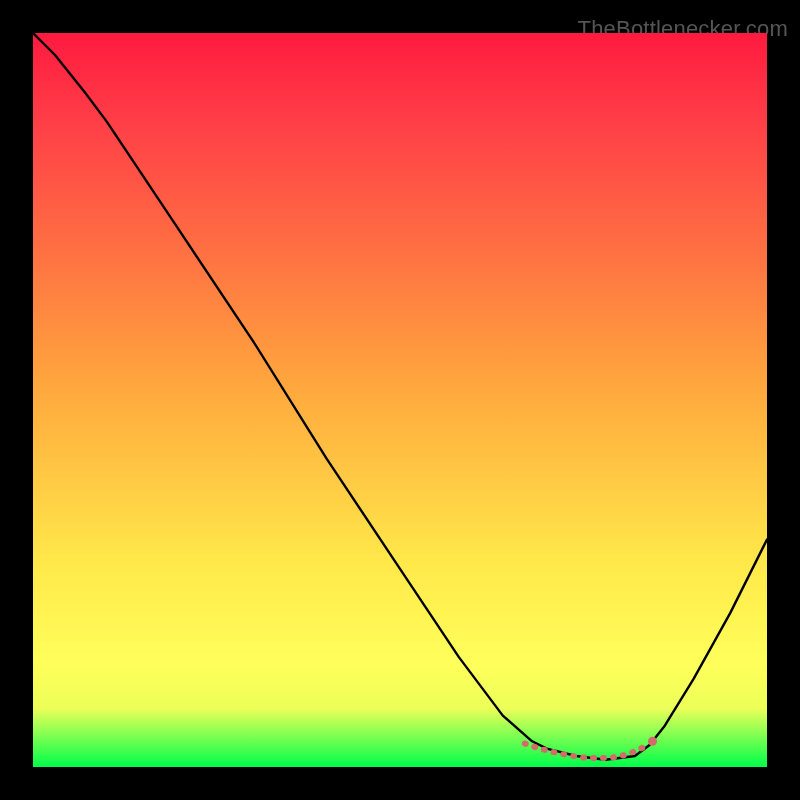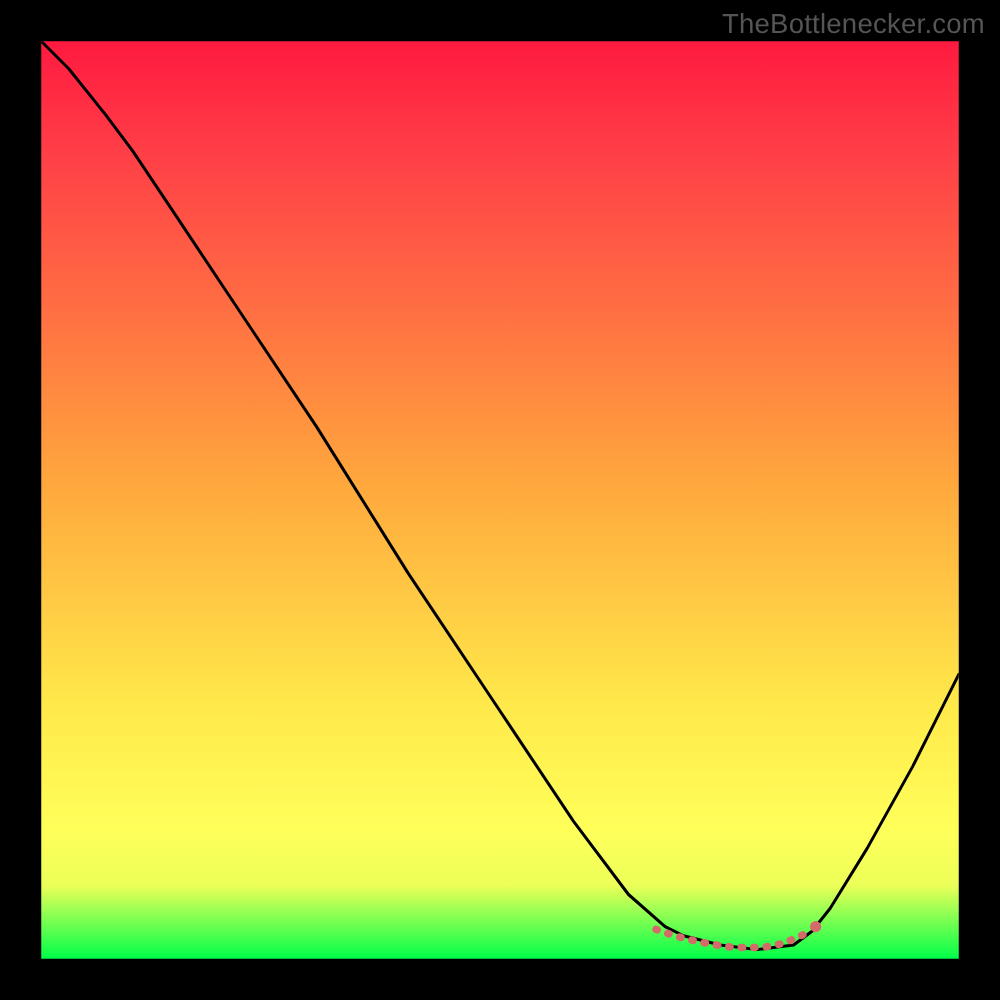--- a/index.html
+++ b/index.html
@@ -40,21 +40,21 @@
   }
   svg.curve {
     position: absolute;
     left: 0;
     top: 0;
     width: 734px;
     height: 734px;
   }
   .watermark {
     position: absolute;
-    top: 6px;
+    top: 16px;
     right: 12px;
     color: #555555;
     font-size: 22px;
     font-weight: 500;
     letter-spacing: 0.2px;
     user-select: none;
   }
 </style>
 </head>
 <body>

